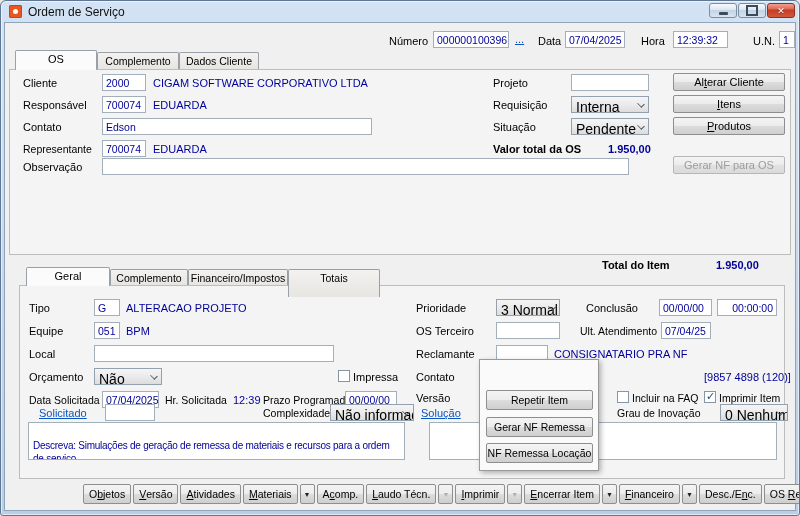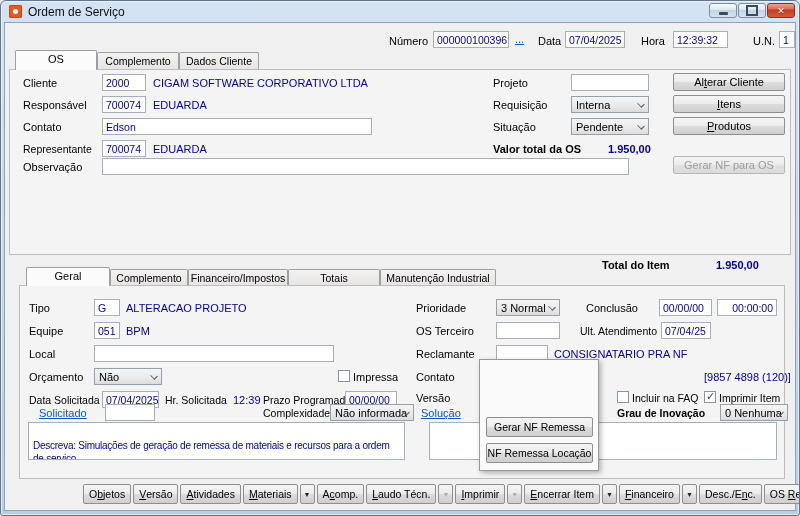--- a/index.html
+++ b/index.html
@@ -24,21 +24,21 @@
   .client { position:absolute; left:3px; top:21px; width:792px; height:489px; background:#f0f0f0;
             border:1px solid #8fa4b8; }
   .lbl { position:absolute; font-size:11px; color:#000; white-space:nowrap; }
   .lbl.sm { font-size:10.5px; }
   .lbl.b { font-weight:bold; }
   .val { position:absolute; font-size:11px; color:#000099; white-space:nowrap; }
   .val.b { font-weight:bold; }
   .tb { position:absolute; height:17px; background:#fff; border:1px solid #a3b0bc; color:#000099;
         font-size:10.5px; padding:2px 3px 0; white-space:nowrap; overflow:hidden; }
   .cb { position:absolute; height:17px; border:1px solid #93a0ad; color:#000;
-        background:linear-gradient(#f5f5f5,#e9e9e9 60%,#dcdcdc); font-size:11px; padding:2px 16px 0 4px;
+        background:linear-gradient(#f5f5f5,#e9e9e9 60%,#dcdcdc); font-size:14px; padding:2px 16px 0 4px;
         white-space:nowrap; overflow:hidden; }
   .cb .chev { position:absolute; right:4px; top:4px; width:6px; height:6px;
         border-right:1.6px solid #4a5560; border-bottom:1.6px solid #4a5560; transform:rotate(45deg) scaleY(.8); }
   .link { position:absolute; font-size:11px; color:#0a55c4; text-decoration:underline; white-space:nowrap; cursor:pointer; }
   .btn { display:flex; align-items:center; justify-content:center; border:1px solid #8e8e8e; border-radius:2px;
          background:linear-gradient(#f4f4f4,#ececec 48%,#dddddd 50%,#cfcfcf); font-size:11px; color:#000;
          white-space:nowrap; cursor:pointer; }
   .btn.disabled { color:#9d9d9d; border-color:#b6b6b6;
          background:linear-gradient(#f4f4f4,#ececec 48%,#e2e2e2 50%,#dadada); cursor:default; }
   .btn span { white-space:pre; }
@@ -179,22 +179,21 @@
         <div class="sarrow" style="bottom:1px;">▼</div>
       </div>
     </div>
 
     <span class="lbl b" style="left:597px;top:236px;">Total do Item</span>
     <span class="val b" style="left:711px;top:236px;">1.950,00</span>
 
     <div class="tab active" style="left:21px;top:244px;width:84px;height:19px;">Geral</div>
     <div class="tab" style="left:105px;top:246px;width:78px;height:16px;">Complemento</div>
     <div class="tab" style="left:183px;top:246px;width:100px;height:16px;">Financeiro/Impostos</div>
-    <div class="tab" style="left:283px;top:246px;width:92px;height:16px;">Totais</div>
-    <div class="tab" style="left:375px;top:246px;width:116px;height:16px;">Manutenção Industrial</div>
+    <div class="tab" style="left:283px;top:246px;width:92px;height:28px;">Totais</div>
 
     <div class="panel" style="left:14px;top:262px;width:766px;height:194px;"></div>
 
     <span class="lbl" style="left:24px;top:279px;z-index:2;">Tipo</span>
     <span class="tb" style="left:89px;top:276px;width:26px;z-index:2;">G</span>
     <span class="val" style="left:121px;top:279px;z-index:2;">ALTERACAO PROJETO</span>
 
     <span class="lbl" style="left:24px;top:302px;z-index:2;">Equipe</span>
     <span class="tb" style="left:89px;top:299px;width:26px;z-index:2;">051</span>
     <span class="val" style="left:121px;top:302px;z-index:2;">BPM</span>
@@ -243,24 +242,25 @@
     <span class="val" style="left:699px;top:348px;z-index:2;">[9857 4898 (120)]</span>
 
     <span class="lbl" style="left:411px;top:369px;z-index:2;">Versão</span>
     <span class="tb" style="left:491px;top:366px;width:52px;z-index:2;"></span>
     <span class="chk" style="left:612px;top:368px;z-index:2;"></span>
     <span class="lbl sm" style="left:627px;top:369px;z-index:2;">Incluir na FAQ</span>
     <span class="chk checked" style="left:699px;top:368px;z-index:2;"></span>
     <span class="lbl sm" style="left:714px;top:369px;z-index:2;">Imprimir Item</span>
 
     <span class="link" style="left:416px;top:384px;z-index:2;">Solução</span>
-    <span class="lbl sm" style="left:612px;top:384px;z-index:2;font-weight:bold;">Grau de Inovação</span>
+    <span class="lbl sm" style="left:612px;top:384px;z-index:2;">Grau de Inovação</span>
     <span class="cb" style="left:715px;top:381px;width:68px;z-index:2;"><span>0 Nenhuma</span><span class="chev"></span></span>
 
     <div class="popup">
+      <div class="btn" style="top:30px;">Repetir Item</div>
       <div class="btn" style="top:57px;">Gerar NF Remessa</div>
       <div class="btn" style="top:83px;">NF Remessa Locação</div>
     </div>
 
     <div class="bbar">
       <div class="btn bb">
           <span>O</span>
           <span class="u">b</span>
           <span>jetos</span>
         </div>

